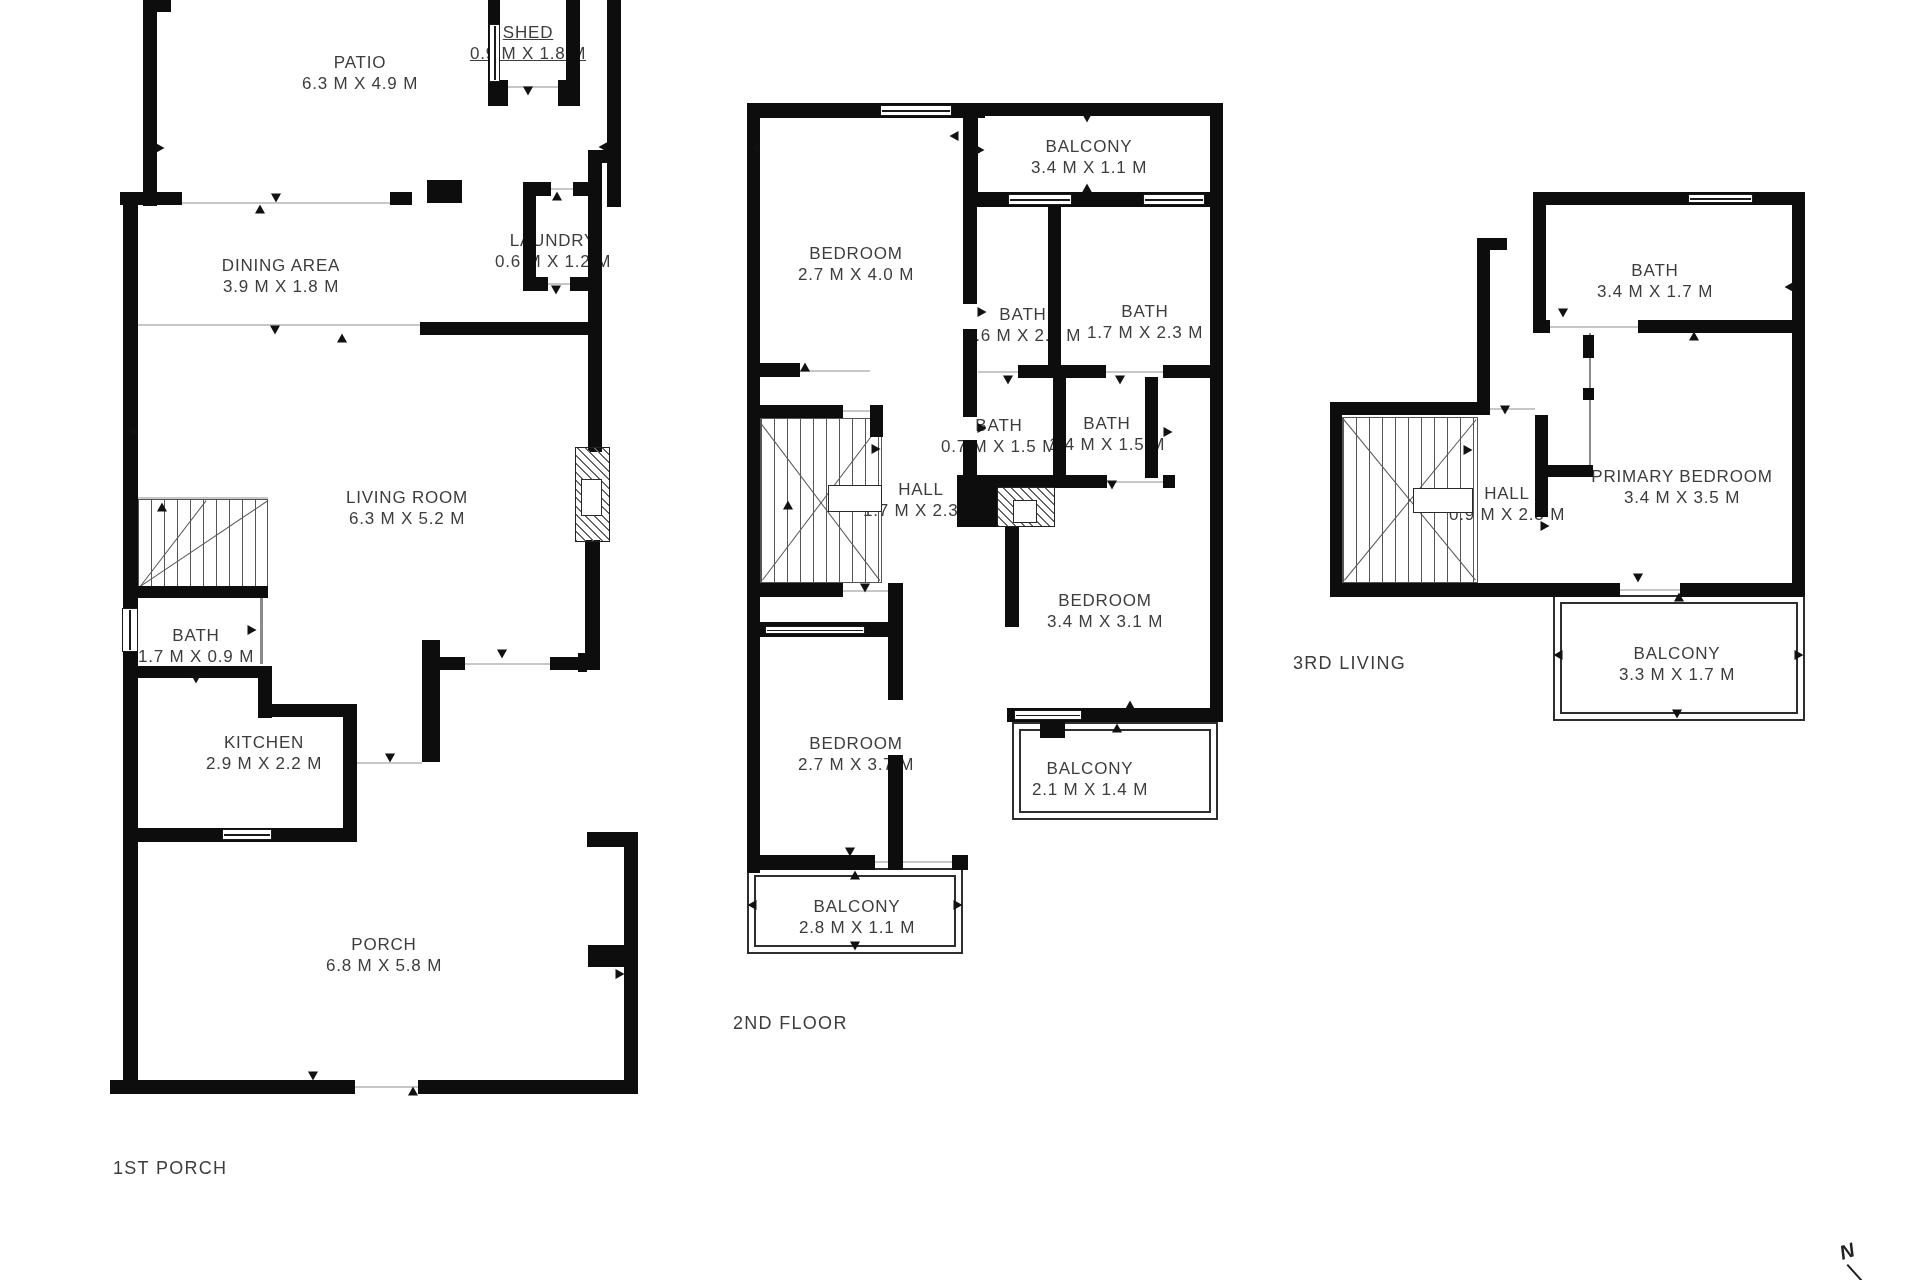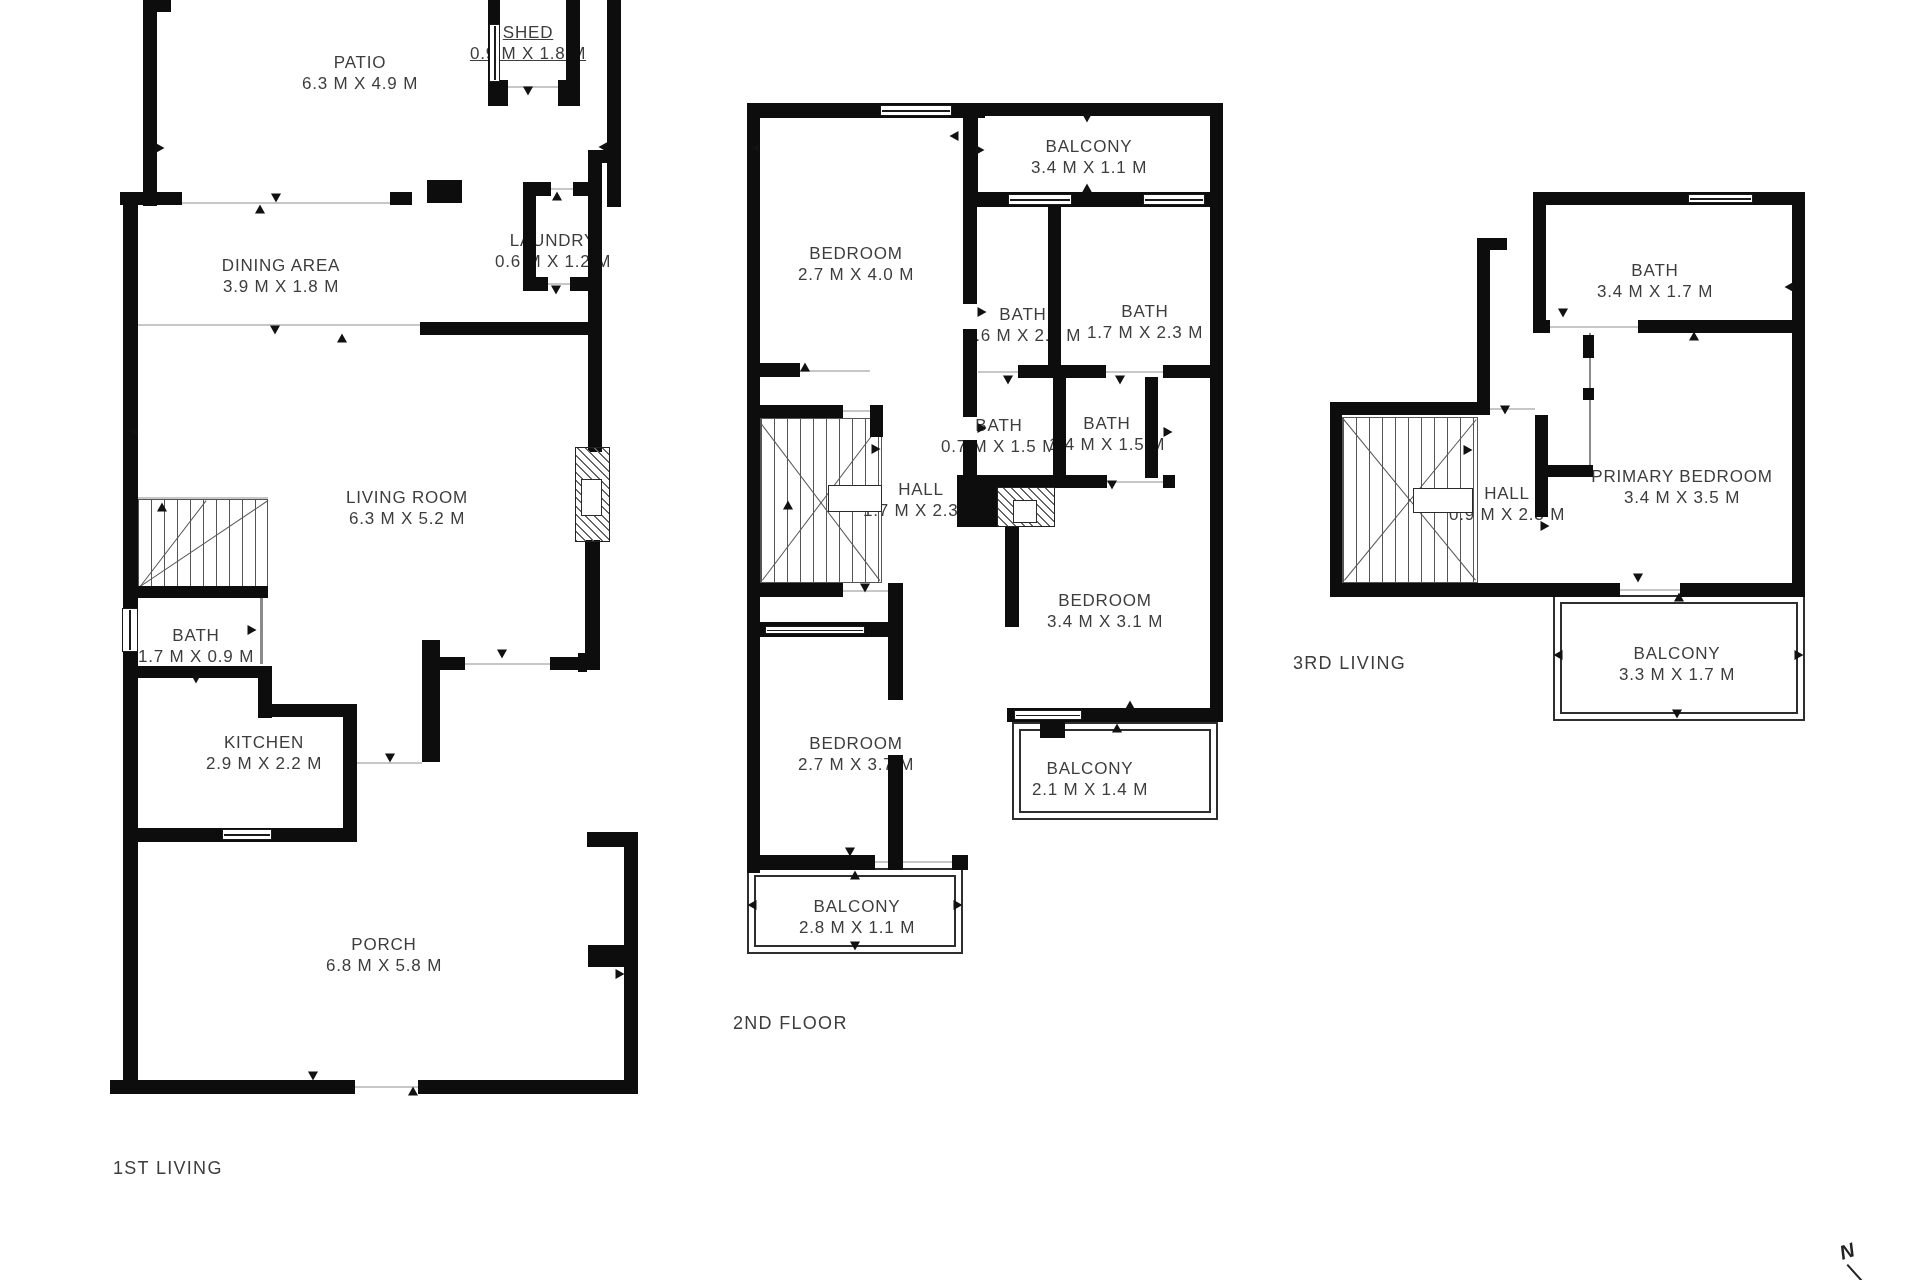--- a/index.html
+++ b/index.html
@@ -139,21 +139,21 @@
     <div class="arr arr-l" style="left: 603px; top: 147px;"></div>
     <div class="arr arr-r" style="left: 160px; top: 148px;"></div>
     <div class="arr arr-u" style="left: 162px; top: 507px;"></div>
     <div class="arr arr-r" style="left: 252px; top: 630px;"></div>
     <div class="arr arr-d" style="left: 196px; top: 679px;"></div>
     <div class="arr arr-d" style="left: 390px; top: 758px;"></div>
     <div class="arr arr-d" style="left: 313px; top: 1076px;"></div>
     <div class="arr arr-u" style="left: 413px; top: 1091px;"></div>
     <div class="arr arr-l" style="left: 133px; top: 431px;"></div>
     <div class="arr arr-r" style="left: 620px; top: 974px;"></div>
-    <div class="floor-label" style="left: 113px; top: 1158px;">1ST LIVING</div>
+    <div class="floor-label" style="left: 113px; top: 1158px;">1ST PORCH</div>
     <div class="frame" style="left: 1012px; top: 722px; width: 206px; height: 98px;"></div>
     <div class="frame" style="left: 1019px; top: 729px; width: 192px; height: 84px;"></div>
     <div class="frame" style="left: 747px; top: 868px; width: 216px; height: 86px;"></div>
     <div class="frame" style="left: 754px; top: 875px; width: 202px; height: 72px;"></div>
     <div class="treads" style="left: 760px; top: 418px; width: 122px; height: 165px;"></div>
     <div class="diag" style="left: 762px; top: 580px; width: 195.602px; transform: rotate(-52.8958deg);"></div>
     <div class="diag" style="left: 762px; top: 424px; width: 195.602px; transform: rotate(52.8958deg);"></div>
     <div class="openline" style="left: 800px; top: 370px; width: 70px; height: 2px;"></div>
     <div class="openline" style="left: 843px; top: 410px; width: 27px; height: 2px;"></div>
     <div class="openline" style="left: 978px; top: 371px; width: 40px; height: 2px;"></div>

